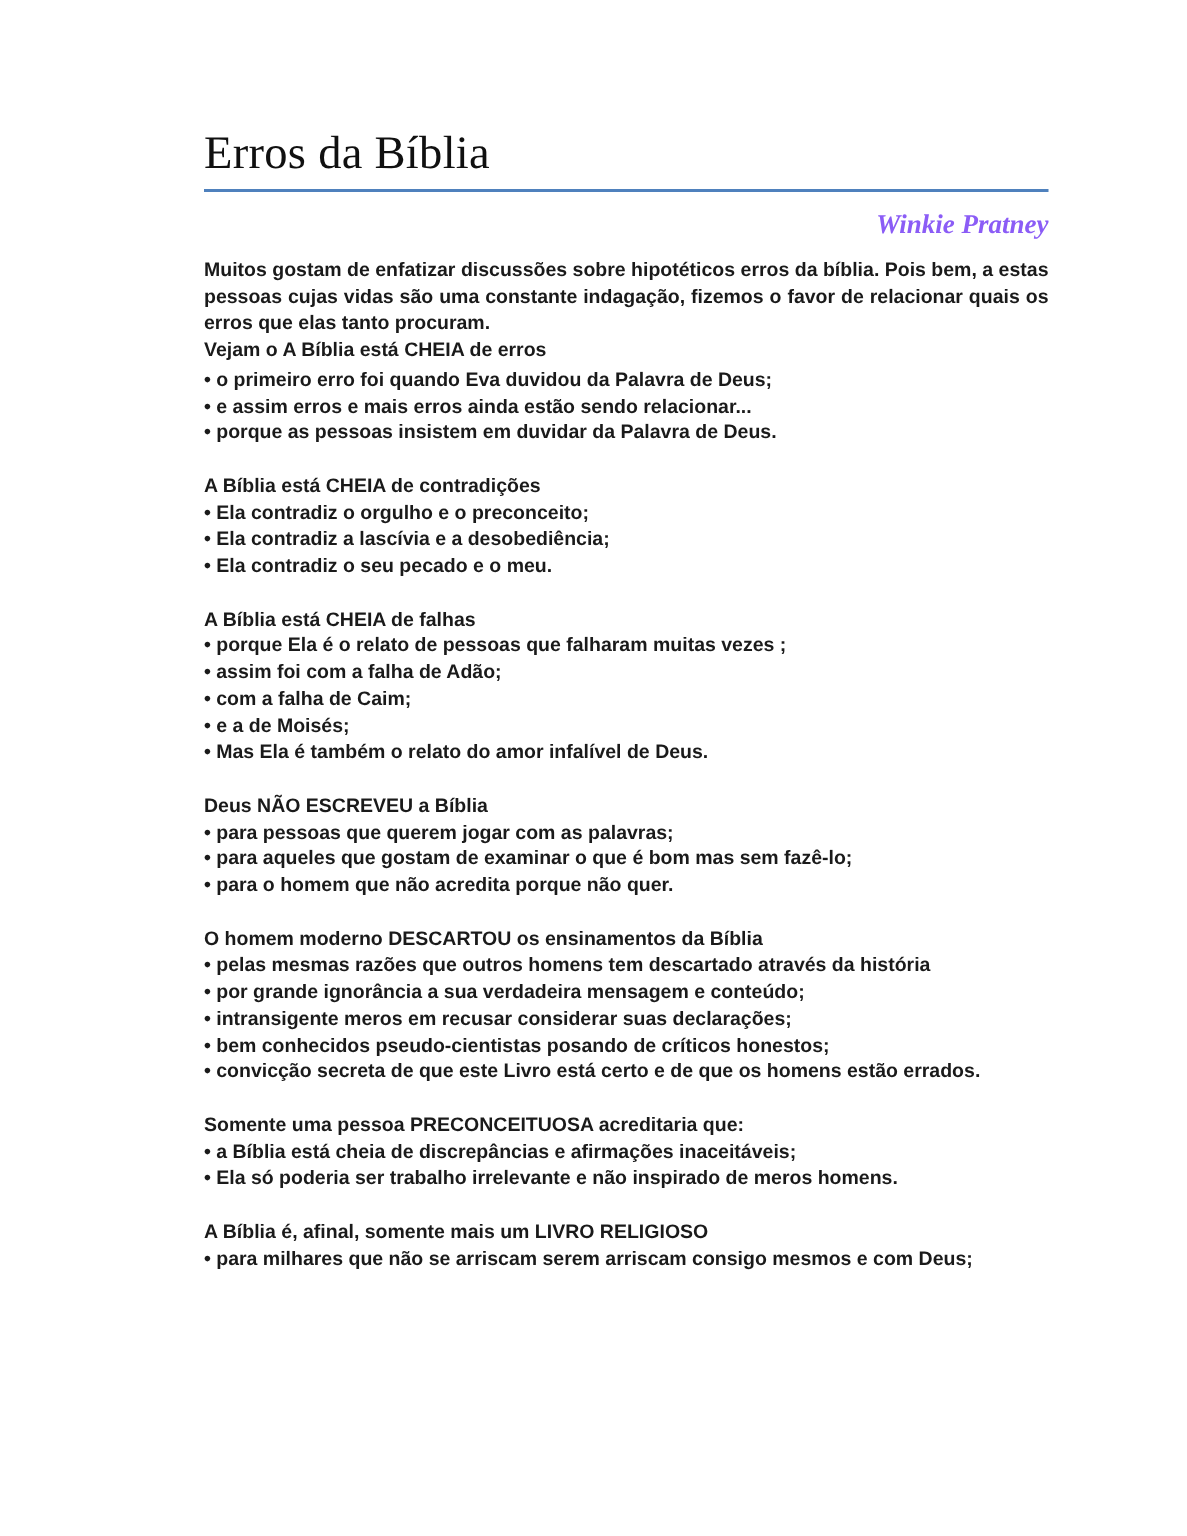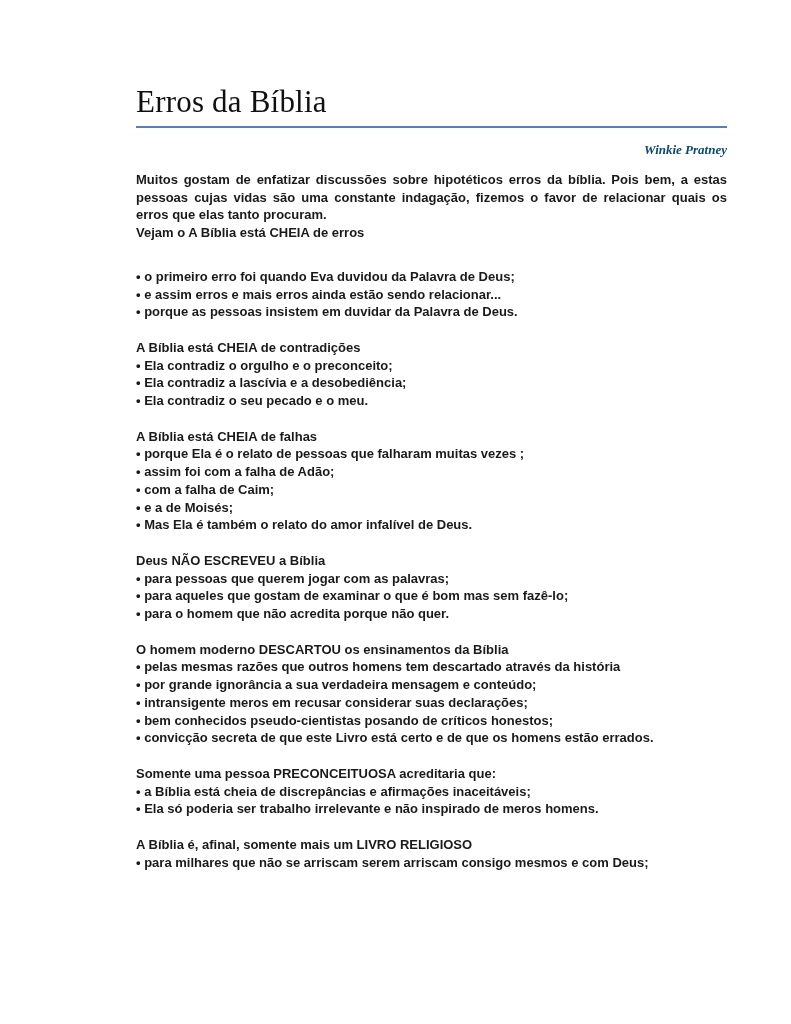--- a/index.html
+++ b/index.html
@@ -6,21 +6,21 @@
     margin: 0;
     padding: 0;
     background: #ffffff;
   }
   .page {
     position: relative;
     width: 791px;
     height: 1024px;
     box-sizing: border-box;
     background: #ffffff;
-    padding: 84px 64px 40px 136px;
+    padding: 84px 92px 40px 136px;
     font-family: "Liberation Sans", sans-serif;
     font-size: 13px;
     line-height: 17.7px;
     color: #1a1a1a;
     overflow: hidden;
   }
   .doc-title {
     margin: 0;
     font-family: "Liberation Serif", "DejaVu Serif", serif;
     font-weight: 400;
@@ -30,34 +30,34 @@
     color: #101010;
     padding-bottom: 6px;
     border-bottom: 2px solid #4F81BD;
   }
   .byline {
     margin-top: 13px;
     text-align: right;
     font-family: "Liberation Serif", "DejaVu Serif", serif;
     font-style: italic;
     font-weight: bold;
-    font-size: 13px;
+    font-size: 18px;
     line-height: 17px;
-    color: #0c4a6e;
+    color: #8b5cf6;
   }
   .intro {
     margin-top: 13px;
   }
   .line {
     margin: 0;
     text-align: justify;
     font-weight: bold;
   }
   .group.first {
-    margin-top: 26px;
+    margin-top: 2px;
   }
   .group.section {
     margin-top: 18px;
   }
 </style>
 </head>
 <body>
 
 <div class="page">
 

